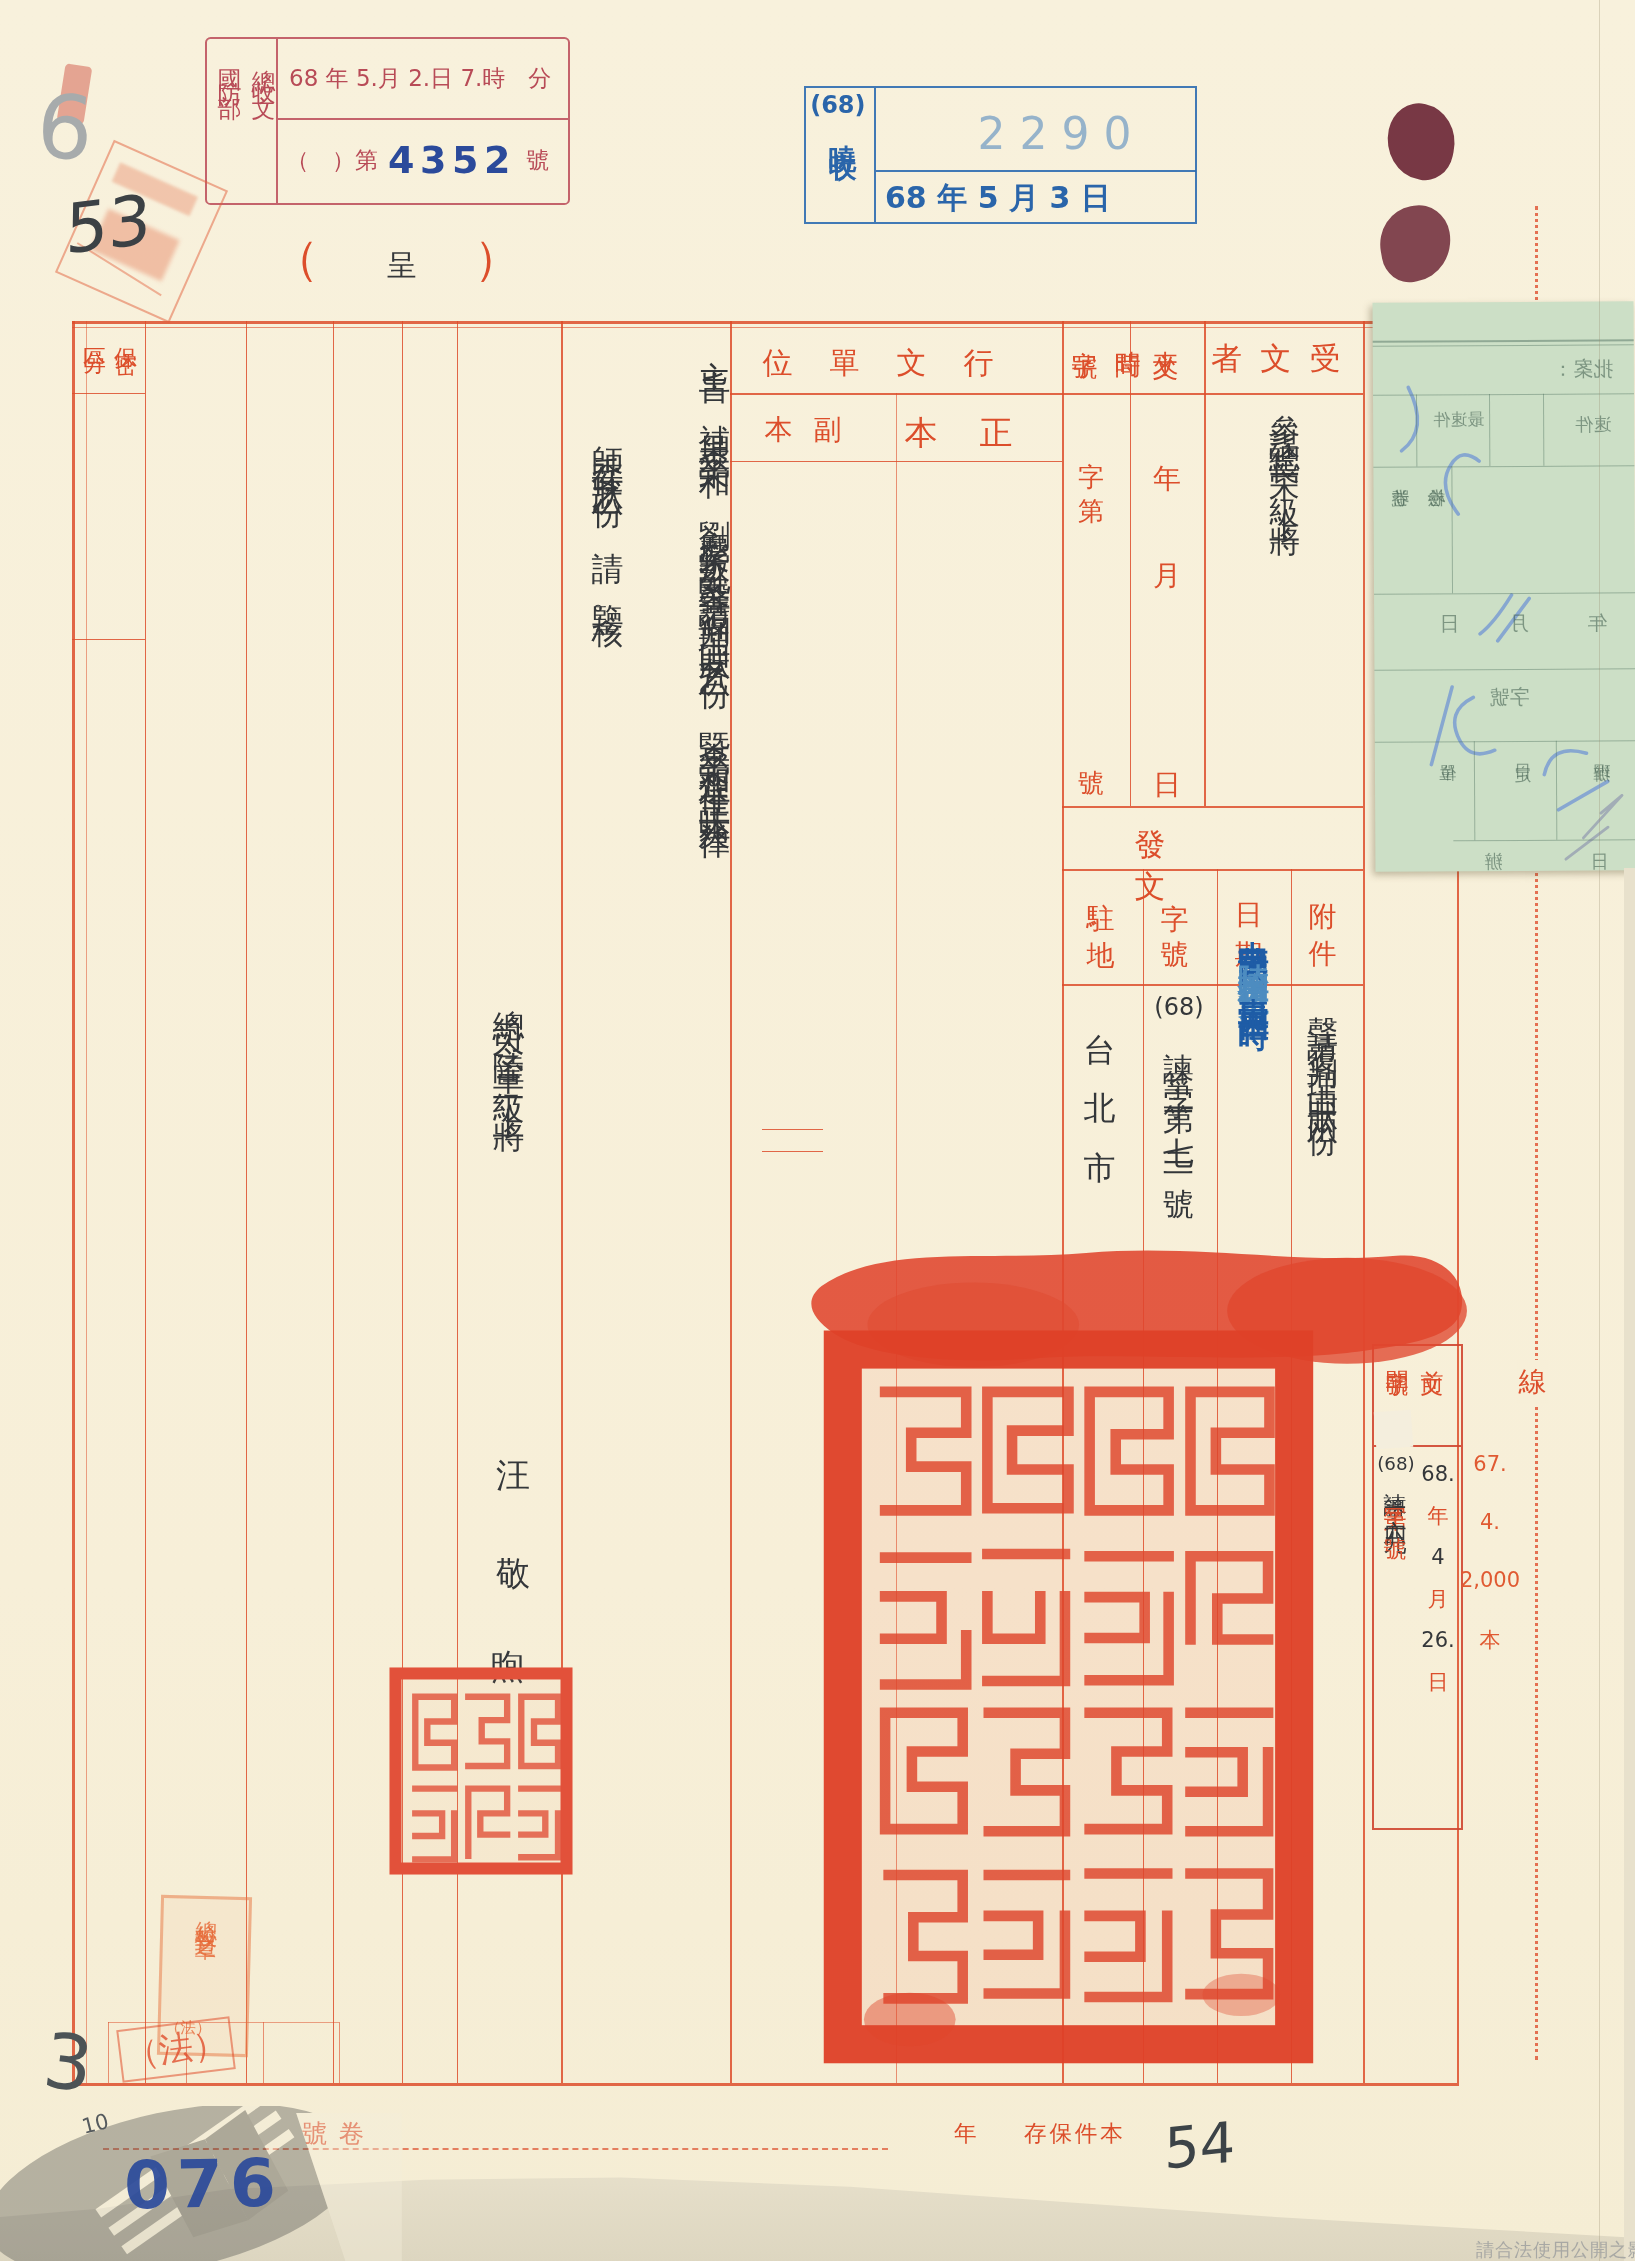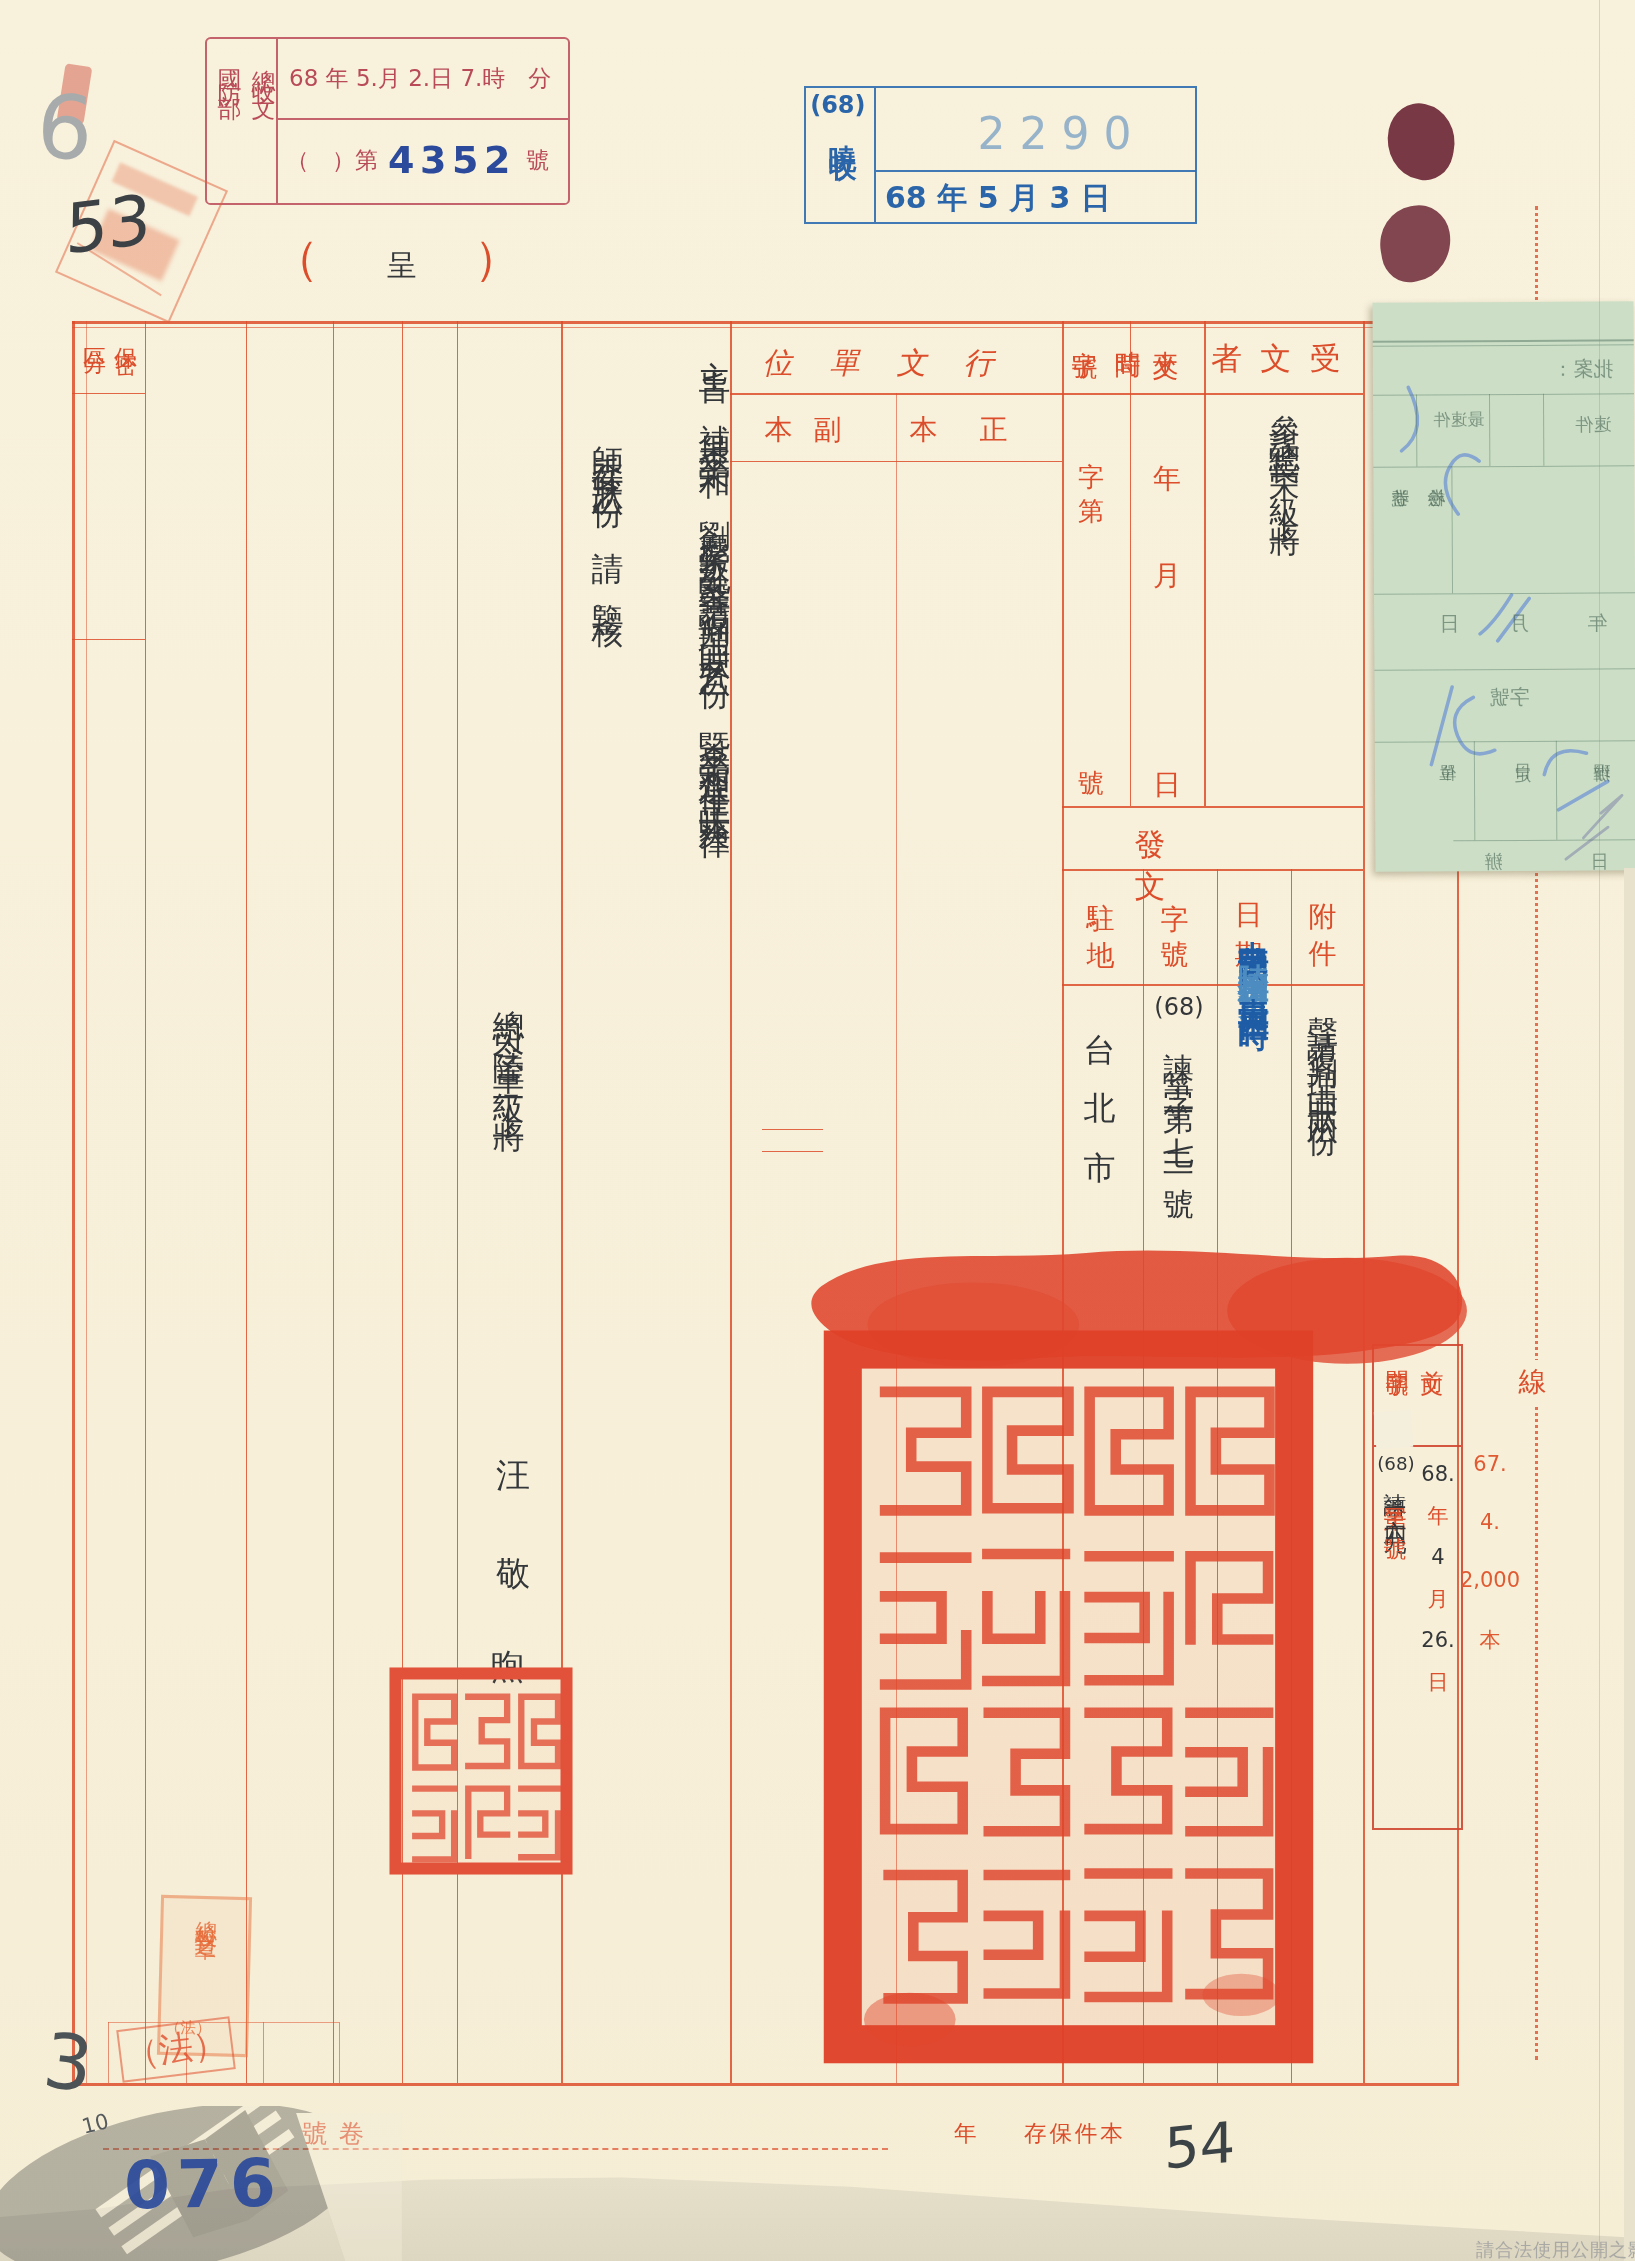--- a/index.html
+++ b/index.html
@@ -90,24 +90,24 @@
     <div class="a blue" style="left:79px;top:90px;font-size:30px;font-weight:bold;white-space:nowrap;">68 年 5 月 3 日</div>
   </div>
 
   <div class="a" style="left:1208px;top:338px;width:154px;text-align:center;">
     <span class="rtl red" style="font-size:31px;letter-spacing:18.3px;">受文者</span>
   </div>
   <div class="a v pre red" style="left:1109px;top:330px;font-size:26px;line-height:38px;letter-spacing:2.8px;">來文
 時間</div>
   <div class="a v red" style="left:1068px;top:330px;font-size:26px;letter-spacing:2.8px;">字號</div>
   <div class="a" style="left:734px;top:343px;width:325px;text-align:center;">
-    <span class="rtl red" style="font-size:30px;letter-spacing:37px;font-style:italic;">行文單位</span>
+    <span class="rtl red" style="font-size:30px;letter-spacing:37px;">行文單位</span>
   </div>
   <div class="a" style="left:900px;top:411px;width:159px;text-align:center;">
-    <span class="rtl red" style="font-size:28px;letter-spacing:42px;">正本</span>
+    <span class="rtl red" style="font-size:33px;letter-spacing:42px;">正本</span>
   </div>
   <div class="a" style="left:734px;top:411px;width:159px;text-align:center;">
     <span class="rtl red" style="font-size:28px;letter-spacing:21px;">副本</span>
   </div>
   <div class="a v pre red" style="left:79px;top:329px;font-size:23px;line-height:31px;letter-spacing:4.2px;">保密
 區分</div>
   <div class="a" style="left:1090px;top:824px;width:247px;text-align:center;">
     <span class="rtl red" style="font-size:31px;letter-spacing:127px;">發文</span>
   </div>
   <div class="a v red" style="left:1303px;top:881px;font-size:28px;letter-spacing:37px;">附件</div>

